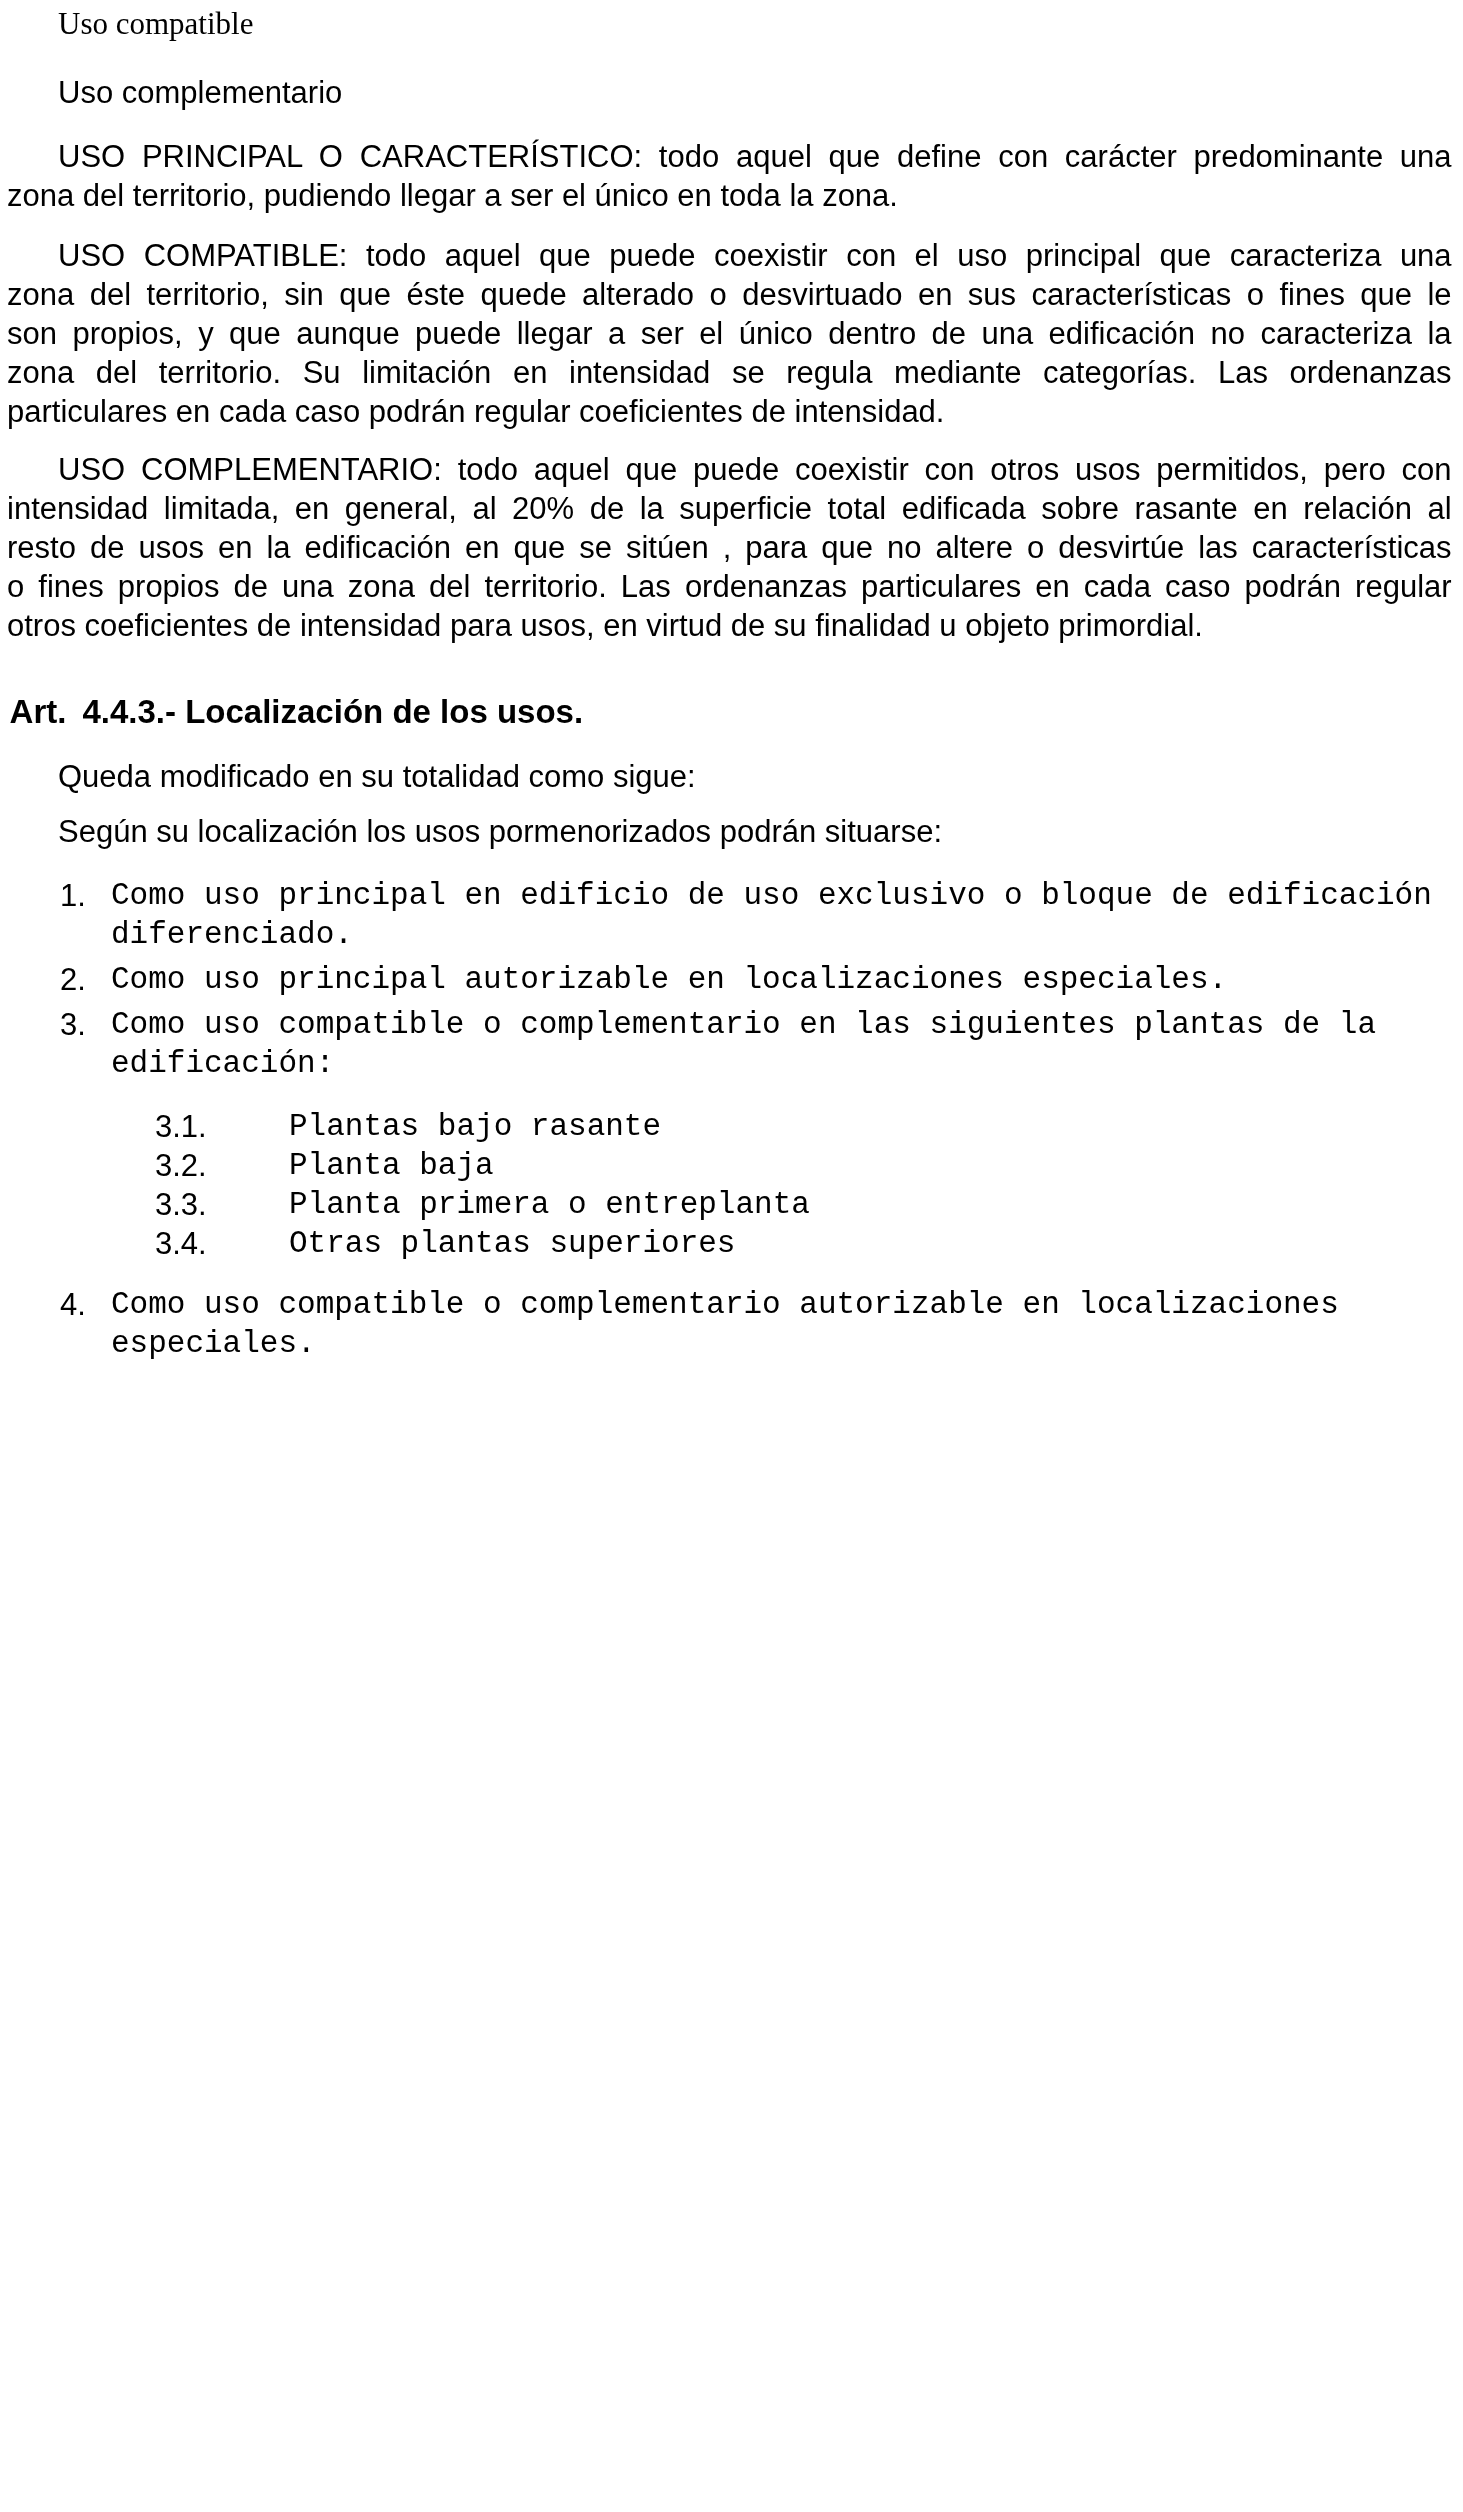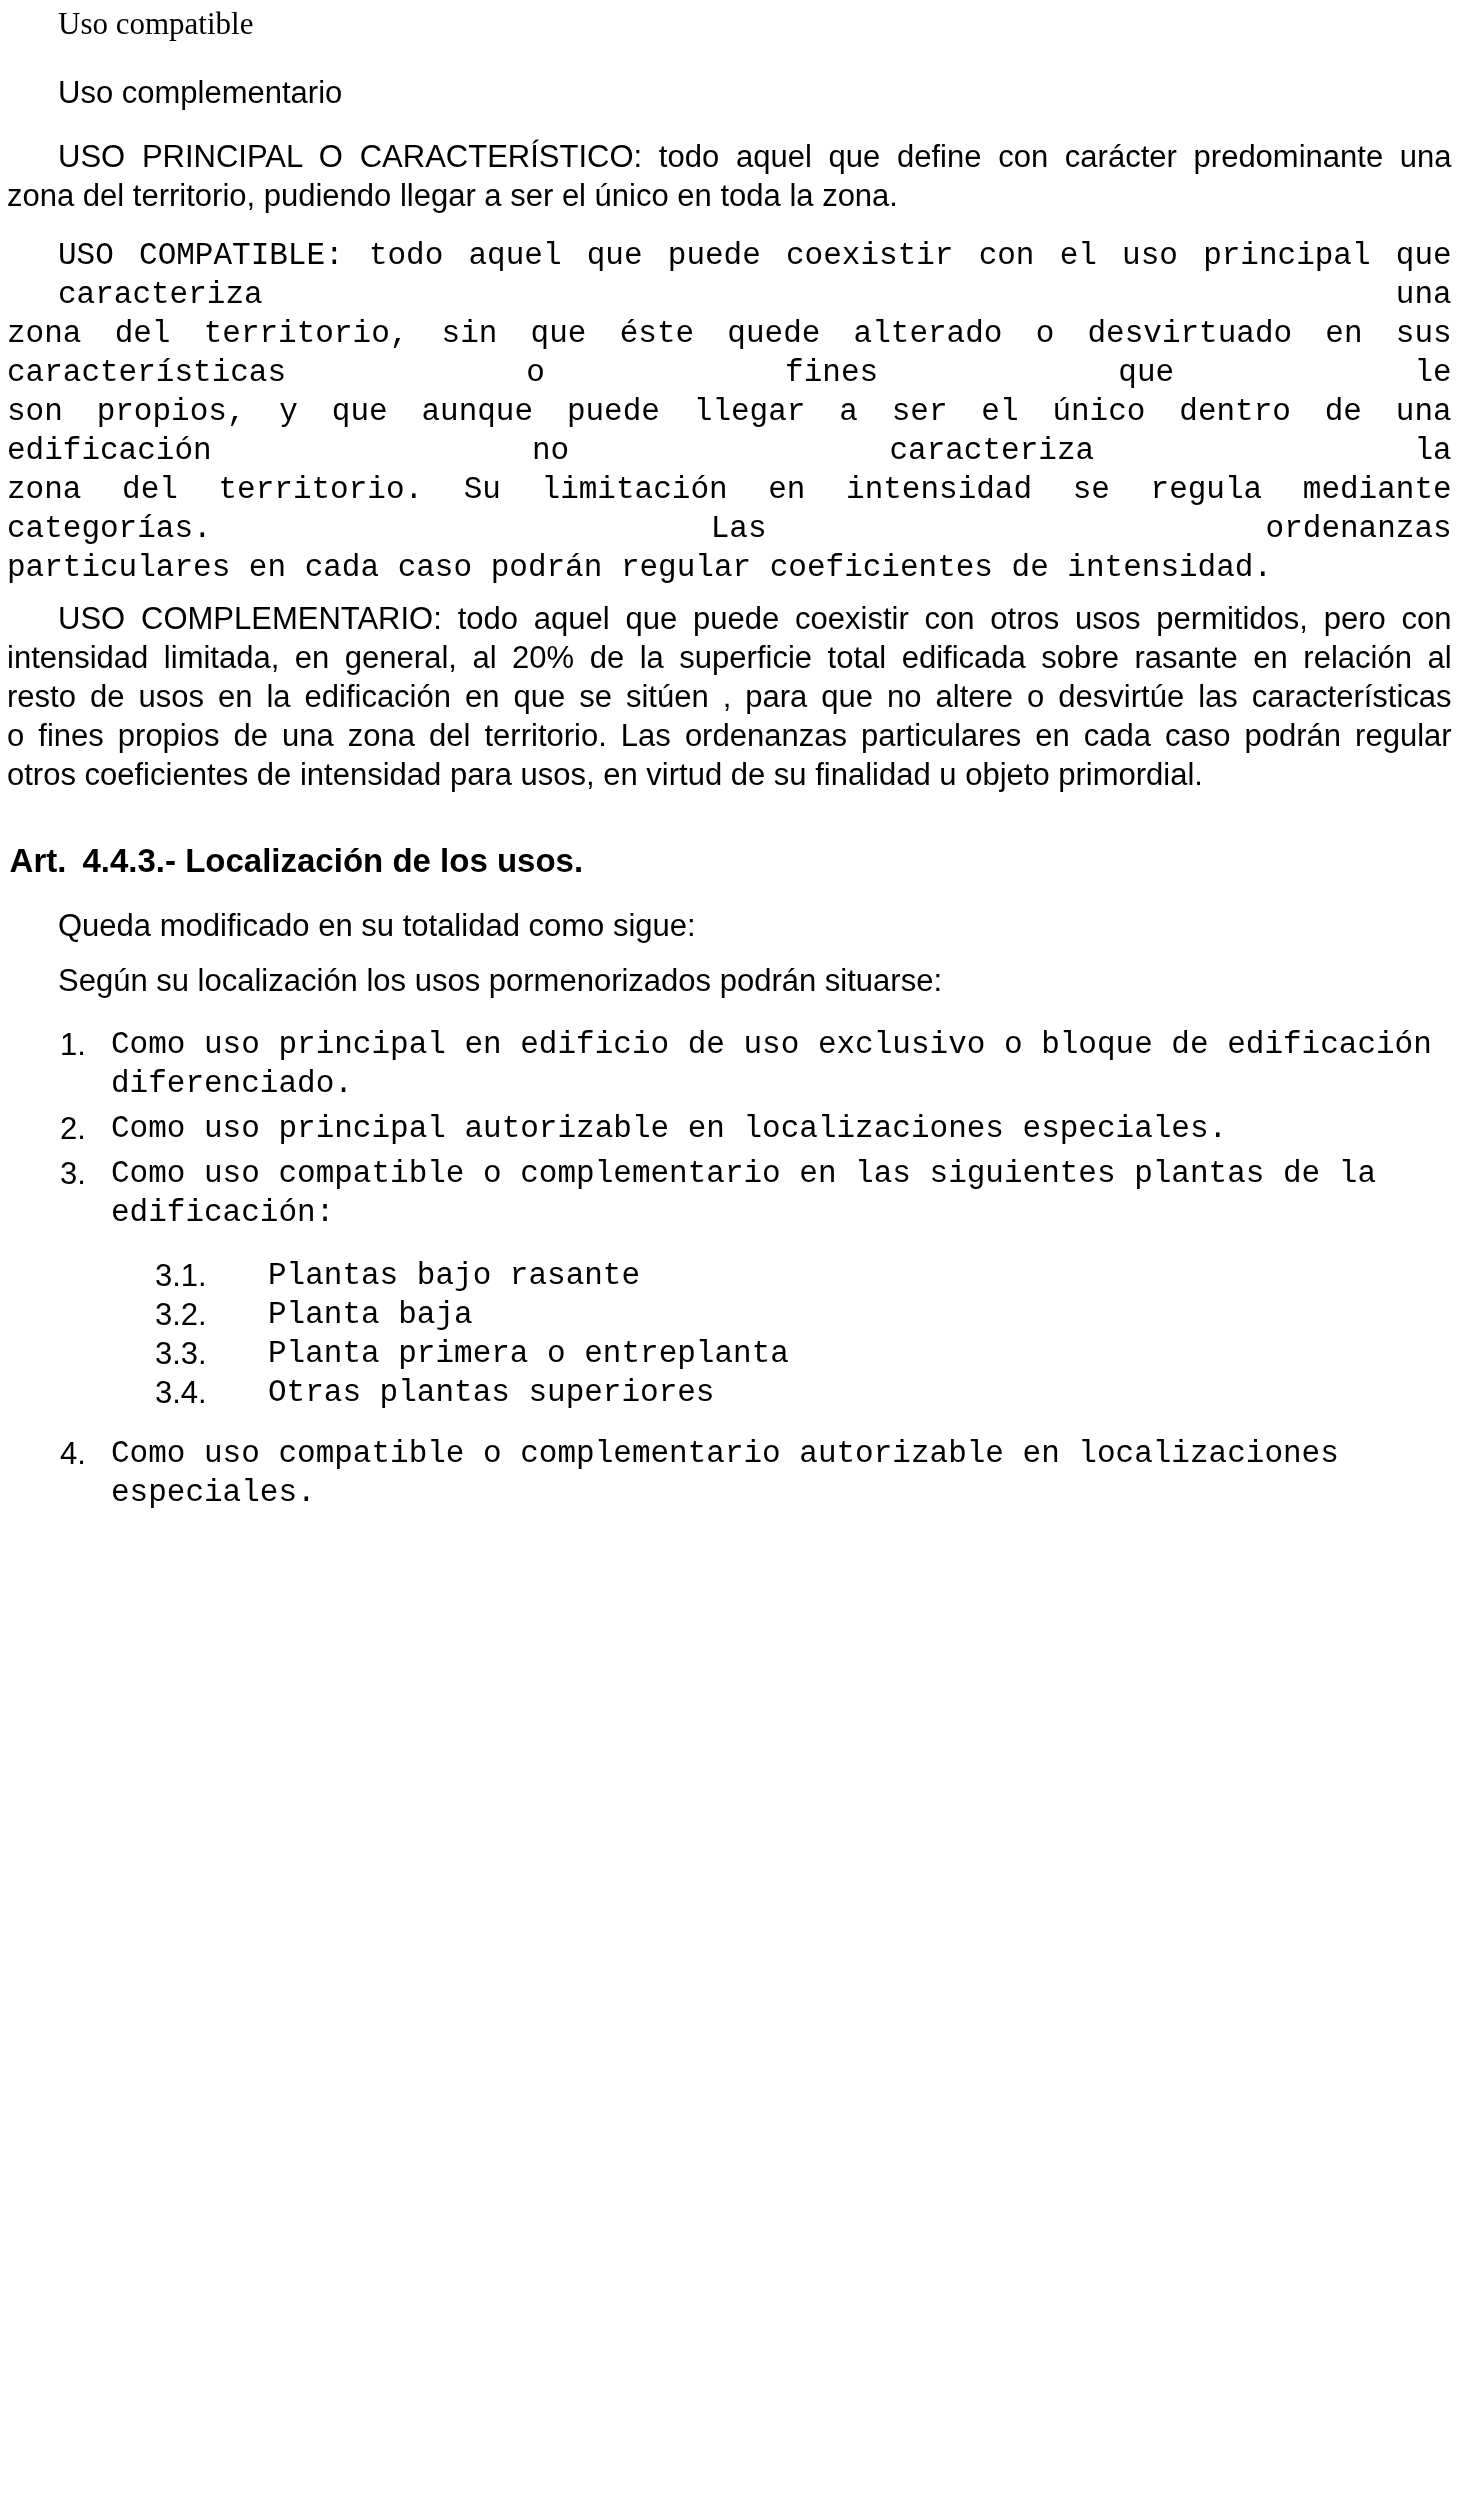--- a/index.html
+++ b/index.html
@@ -19,21 +19,21 @@
     padding: 3.5px 11.4px 0 7px;
     font-size: 31px;
     line-height: 39px;
   }
   
   .def-line, .intro-line { padding-left: 51px; }
   .def1   { margin-bottom: 30px; font-family: Liberation Serif, serif; }
   .def2   { margin-bottom: 25.4px; }
   
   .para1  { margin-bottom: 21px; }
-  .para2  { margin-bottom: 12px; font-family: Liberation Mono, monospace; }
+  .para2  { margin-bottom: 19px; }
   .para3  { margin-bottom: 0; }
   .pline        { text-align: justify; text-align-last: justify; }
   .pline.first  { padding-left: 51px; }
   .pline.last   { text-align: justify; text-align-last: left; }
   
   .heading {
     margin: 46px 0 24px 0;
     padding-left: 2.6px;
     font-size: 33px;
     line-height: 42px;
@@ -42,21 +42,21 @@
   .heading .art-label { margin-right: 16px; }
   .intro1 { margin-bottom: 16px; }
   .intro2 { margin-bottom: 25.4px; }
   
   .olist  { margin: 0; }
   .li     { display: flex; margin-bottom: 6.1px; }
   .li .num { flex: none; box-sizing: border-box; padding-left: 53px; width: 104px; }
   .li .txt { flex: 1; font-family: Liberation Mono, monospace; }
   
   .sublist { margin-top: 24px; margin-bottom: 22px; }
-  .sli     { display: flex; }
+  .sli     { display: flex; gap: 21px; }
   .sli .snum { flex: none; box-sizing: border-box; margin-left: 148px; width: 113px; }
   .sli .stxt { flex: 1; font-family: Liberation Mono, monospace; }
 </style>
 </head>
 <body>
 
 <div class="page">
 
   <div class="def-line def1">Uso compatible</div>
   <div class="def-line def2">Uso complementario</div>

